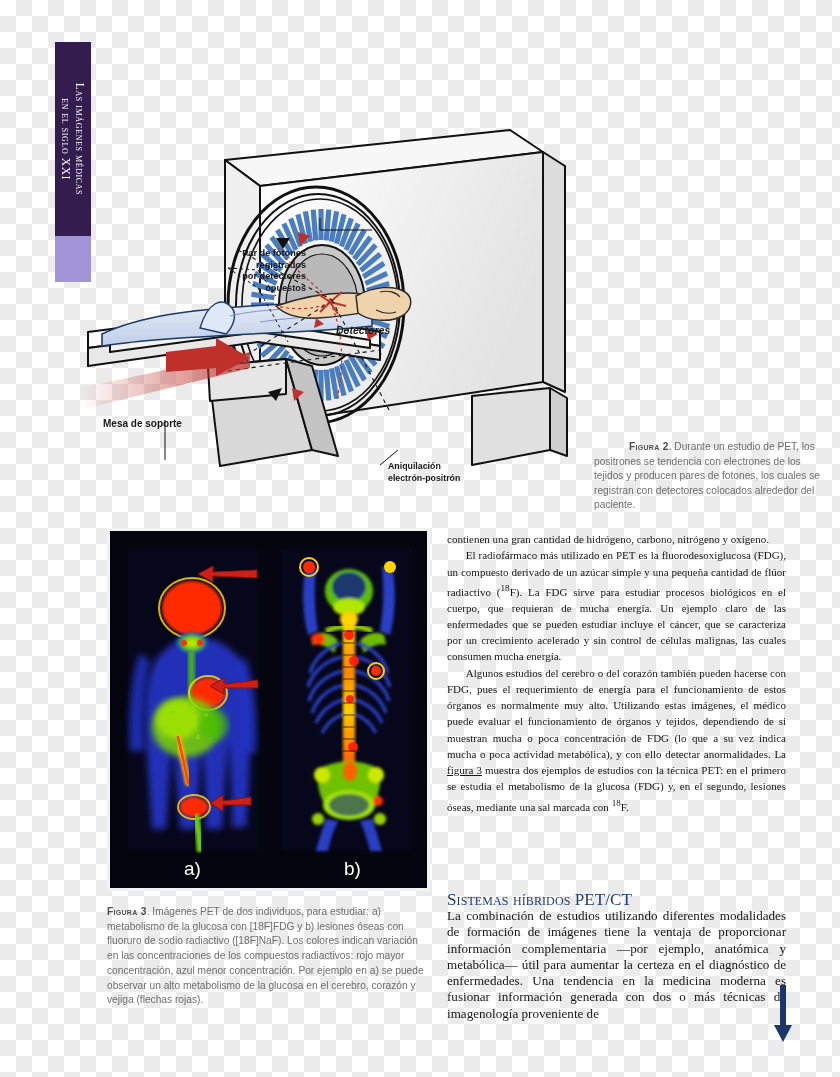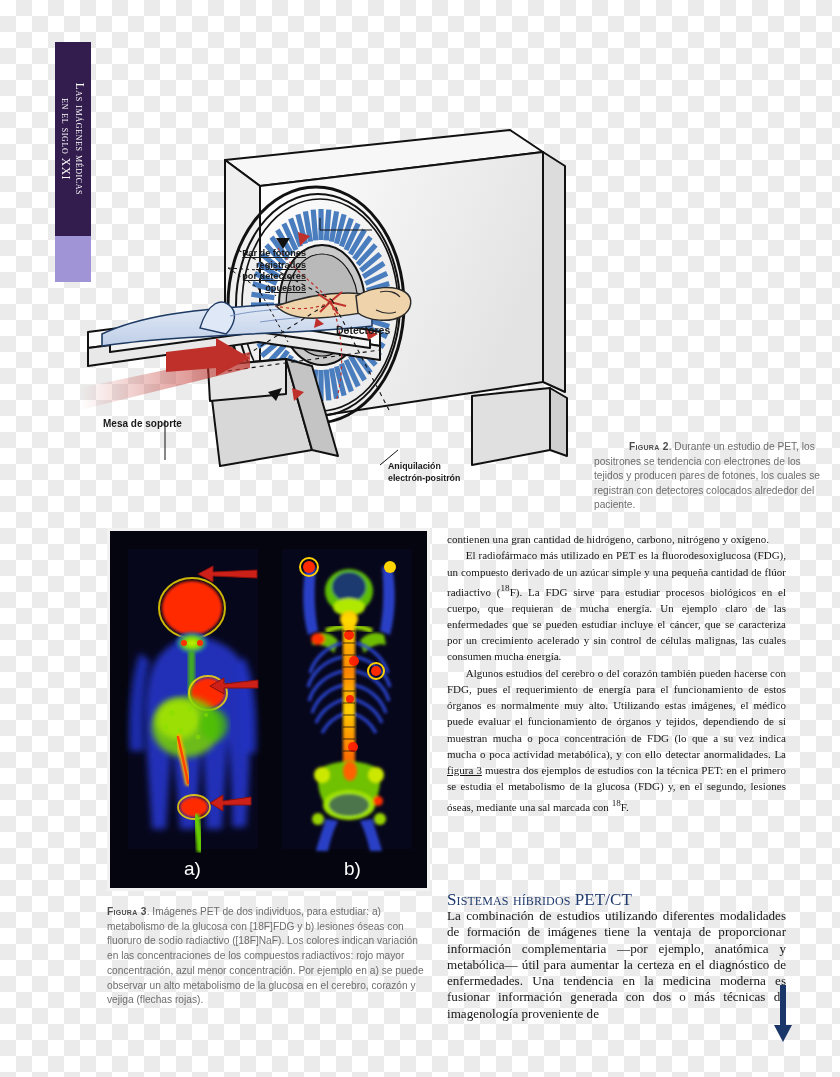--- a/index.html
+++ b/index.html
@@ -63,21 +63,21 @@
   #scanner-figure svg { display: block; }
 
   .lbl {
     position: absolute;
     font-family: "Liberation Sans", sans-serif;
     font-weight: bold;
     color: #1a1a1a;
     line-height: 11.5px;
   }
   #lbl-detectores { left: 256px; top: 205px; font-size: 10.5px; }
-  #lbl-parfotones { left: 228px; top: 248px; font-size: 9.2px; text-align: right; width: 78px; text-decoration: underline; }
+  #lbl-parfotones { left: 228px; top: 248px; font-size: 9.2px; text-align: right; width: 78px; }
   #lbl-mesa      { left: 103px; top: 418px; font-size: 10px; }
   #lbl-aniquila  { left: 388px; top: 461px; font-size: 8.8px; }
 
   
   #fig2-caption {
     position: absolute;
     left: 594px; top: 440px;
     width: 230px;
     font-family: "Liberation Sans", sans-serif;
     font-size: 10.2px;
@@ -351,21 +351,21 @@
 
     <g stroke="#111" stroke-width="1" fill="none">
       <path d="M240,98 L240,110 L292,110"></path>
       <path d="M148,148 L178,150 L196,176" stroke-dasharray="3 3"></path>
       <path d="M148,148 L178,168 L208,222" stroke-dasharray="3 3"></path>
       <path d="M85,340 L85,300"></path>
       <path d="M300,345 L318,330" stroke-dasharray="0"></path>
     </g>
   </svg>
 
-  <div class="lbl" id="lbl-detectores" style="position:absolute;">Detectores</div>
+  <div class="lbl" id="lbl-detectores" style="position:absolute;font-style:italic;">Detectores</div>
 </div>
 
 <div class="lbl" id="lbl-parfotones" style="white-space: pre-line;">Par de fotones
 registrados
 por detectores
 opuestos</div>
 <div class="lbl" id="lbl-mesa">Mesa de soporte</div>
 <div class="lbl" id="lbl-aniquila" style="white-space: pre-line;">Aniquilación
 electrón-positrón</div>
 

